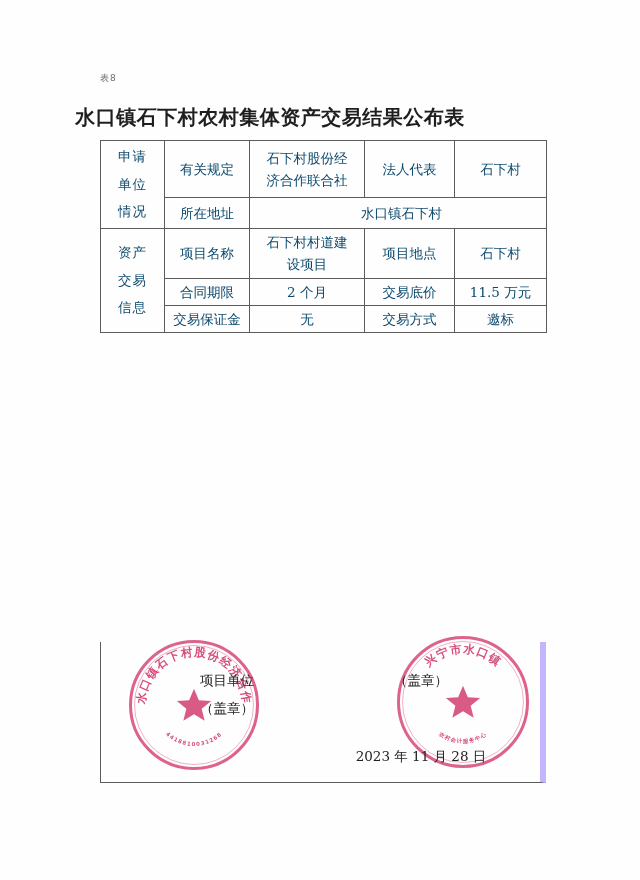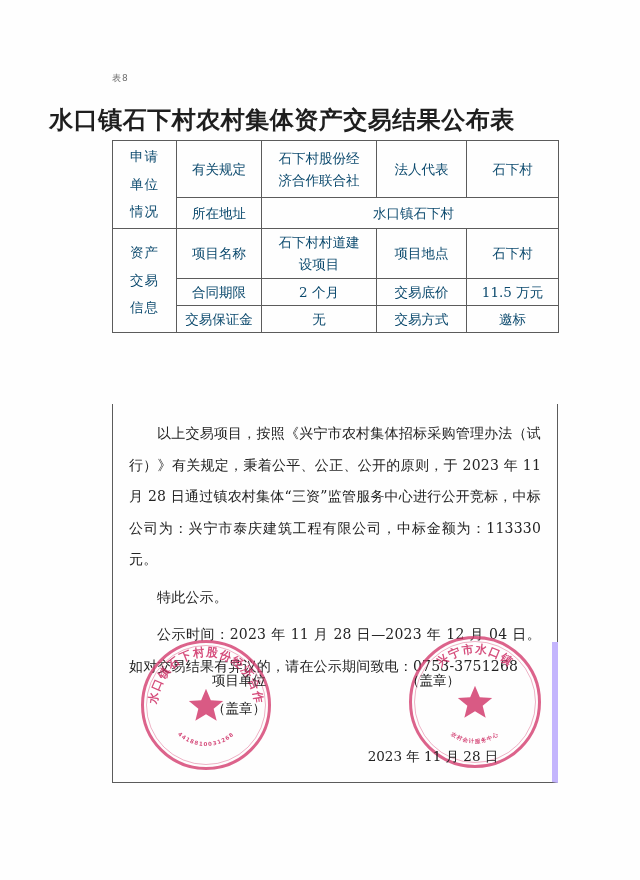--- a/index.html
+++ b/index.html
@@ -17,38 +17,38 @@
   }
   
   .scan-tint {
     position: absolute;
     inset: 0;
     background: #fefefe;
     pointer-events: none;
   }
   .page {
     position: absolute;
-    left: 16px; top: 0;
+    left: 4px; top: 0;
     width: 532px; height: 880px;
   }
   .form-index {
     position: absolute;
     left: 96px;
     top: 72px;
     font-size: 9px;
     color: #6e6e6e;
     letter-spacing: 1px;
     font-family: "DejaVu Sans", "Liberation Sans", sans-serif;
   }
   .doc-title {
     position: absolute;
     left: 0; right: 0;
     top: 104px;
     text-align: center;
-    font-size: 24px;
+    font-size: 20px;
     font-weight: bold;
     letter-spacing: 0.5px;
     color: #1e1e1e;
     font-family: "DejaVu Serif", "Liberation Serif", serif;
   }
 
   
   .form-table {
     position: absolute;
     left: 96px;
@@ -241,25 +241,20 @@
       </tr>
       <tr>
         <td>交易保证金</td>
         <td>无</td>
         <td>交易方式</td>
         <td>邀标</td>
       </tr>
     </tbody>
   </table>
 
-  <div class="body-block">
-    <p class="body-para indent2">以上交易项目，按照《兴宁市农村集体招标采购管理办法（试行）》有关规定，秉着公平、公正、公开的原则，于 2023 年 11 月 28 日通过镇农村集体“三资”监管服务中心进行公开竞标，中标公司为：兴宁市泰庆建筑工程有限公司，中标金额为：113330 元。</p>
-    <p class="body-para indent2">特此公示。</p>
-    <p class="body-para indent2">公示时间：2023 年 11 月 28 日—2023 年 12 月 04 日。如对交易结果有异议的，请在公示期间致电：0753-3751268</p>
-  </div>
 
   <div class="sign-block">
     <div class="sign-col sign-left">
       <div>项目单位</div>
       <div>（盖章）</div>
     </div>
     <div class="sign-col sign-right">
       <div>（盖章）</div>
       <div class="sign-date">2023 年 11 月 28 日</div>
     </div>

